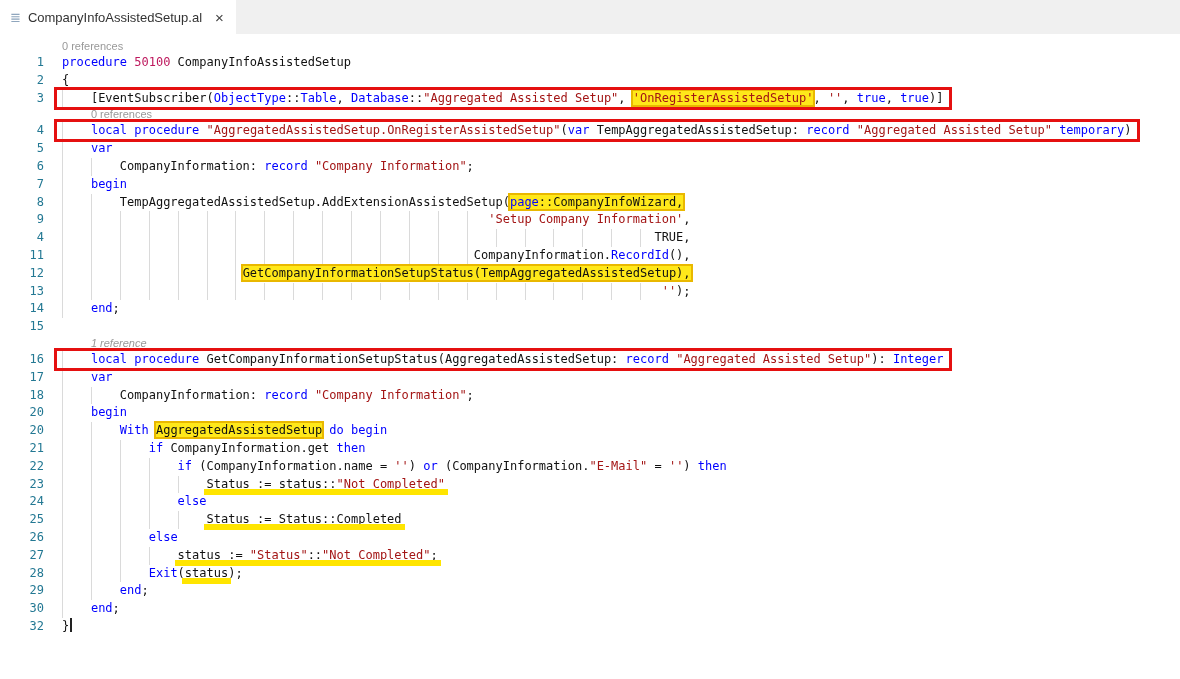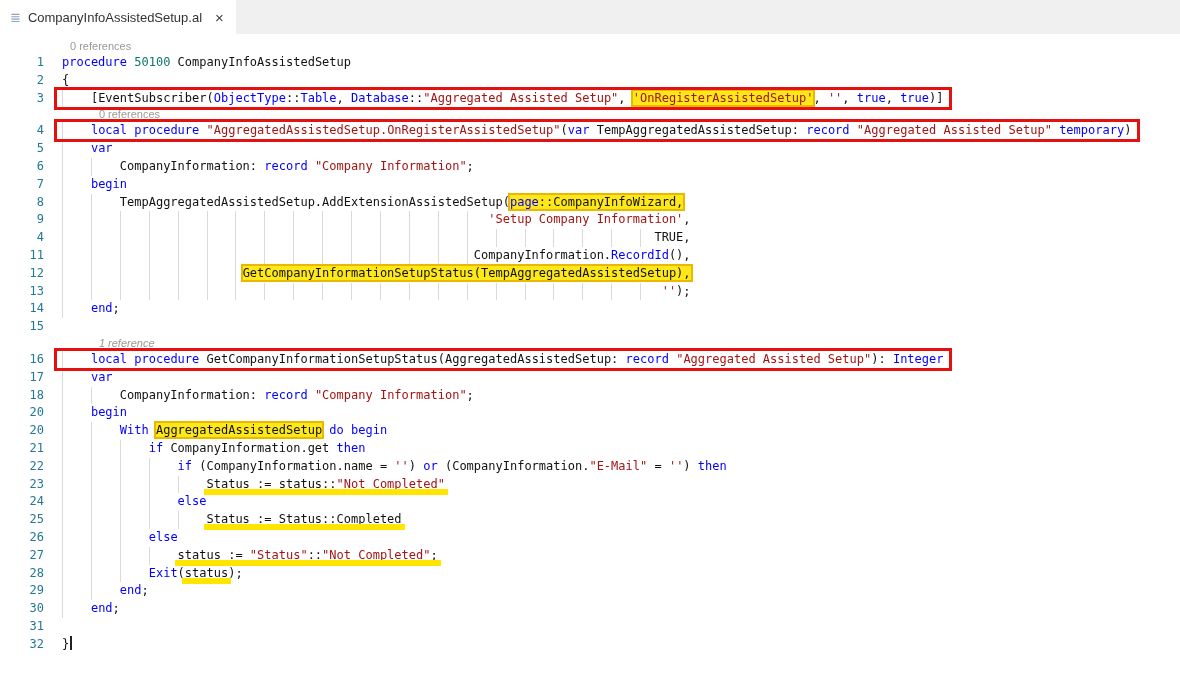--- a/index.html
+++ b/index.html
@@ -9,28 +9,28 @@
   .tabbar { height:34px; background:#f0f0f0; display:flex; align-items:stretch; }
   .tab { background:#ffffff; display:flex; align-items:center; gap:7px; padding:0 12px 0 10px;
          font-size:13px; color:#333333; min-width:210px; }
   .file-icon { color:#8fa6bd; font-size:13px; line-height:1; }
   .tab-title { white-space:nowrap; }
   .tab-close { color:#424242; font-size:15px; line-height:1; margin-left:6px; cursor:pointer; }
   
   .editor { position:relative; padding-top:5px; font-family:"DejaVu Sans Mono", monospace;
             font-size:12px; }
   .row { display:flex; height:17.8px; line-height:17.8px; position:relative; }
-  .row.lens { height:15px; line-height:15px;gap:8px; }
+  .row.lens { height:15px; line-height:15px; }
   .gutter { width:44px; flex:none; text-align:right; color:#237893; font-size:12px;
             user-select:none; }
   .content { margin-left:18px; position:relative; white-space:pre; flex:1; }
   .lens .content { font-family:"Liberation Sans", sans-serif; font-size:11px; color:#999999; }
   .tk-kw  { color:#0000ff; }
   .tk-str { color:#a31515; }
-  .tk-num { color:#0f766e; }
+  .tk-num { color:#be185d; }
   .tk-pl  { color:#111111; }
   .guide { position:absolute; top:0; bottom:0; width:1px; background:#dadada; }
   .hl-box { background:#ffe81a; outline:2px solid #e9b800; }
   .hl-ul  { position:relative; }
   .hl-ul::after { content:""; position:absolute; left:-3px; right:-3px; bottom:-4px; height:6px;
                   background:#ffe500; z-index:1; }
   .frame { position:absolute; top:-3px; height:23px; left:-8px; border:3px solid #e51010;
            pointer-events:none; z-index:2; }
   .cursor { display:inline-block; width:2px; height:14px; background:#222; vertical-align:-2px;
             margin-left:1px; }
@@ -173,20 +173,16 @@
     </div>
     <div class="row">
       <span class="gutter">29</span>
       <span class="content"><span class="guide" style="left: 0px;"></span><span class="guide" style="left: 28.9064px;"></span><span class="tk-pl">        </span><span class="tk-kw">end</span><span class="tk-pl">;</span></span>
     </div>
     <div class="row">
       <span class="gutter">30</span>
       <span class="content"><span class="guide" style="left: 0px;"></span><span class="tk-pl">    </span><span class="tk-kw">end</span><span class="tk-pl">;</span></span>
     </div>
     <div class="row">
-      <span class="gutter">31</span>
-      <span class="content"></span>
-    </div>
-    <div class="row">
       <span class="gutter">32</span>
       <span class="content"><span class="tk-pl">}</span><span class="cursor"></span></span>
     </div>
   </div>
 
 </body></html>

